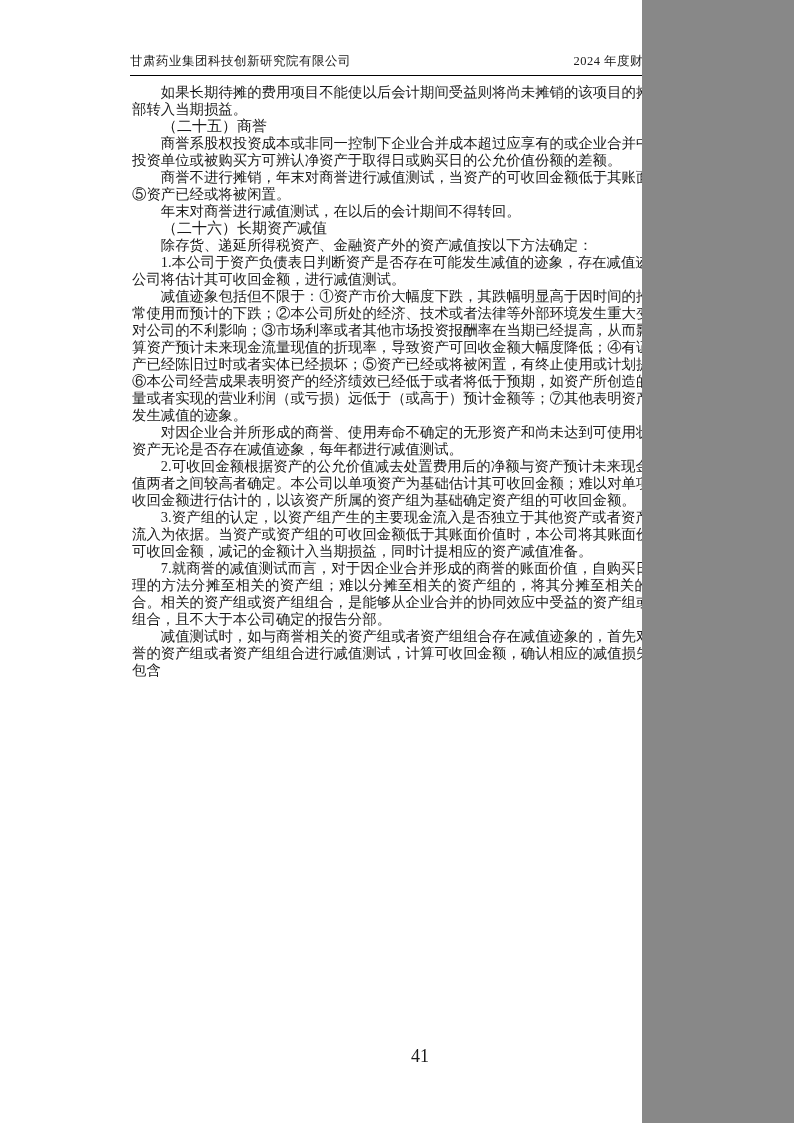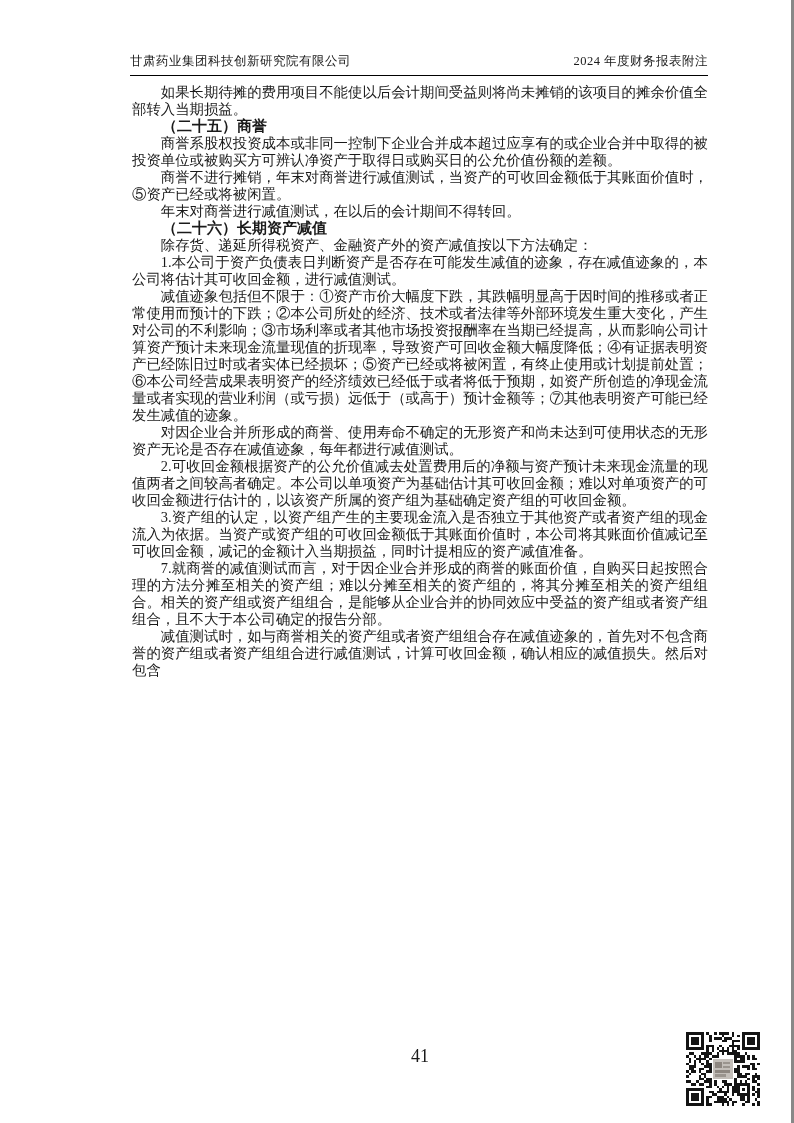--- a/index.html
+++ b/index.html
@@ -1,18 +1,18 @@
 <!DOCTYPE html>
 <html><head>
 <meta charset="utf-8">
 <style>
   html,body{margin:0;padding:0;background:#888;}
   .page{
     position:relative;
-    width:791px;height:1123px;
+    width:642px;height:1123px;
     background:#ffffff;
     overflow:hidden;
     font-family:"Liberation Serif","DejaVu Serif",serif;
     color:#1a1a1a;
   }
   .header{
     position:absolute;
     left:130px;top:46px;width:578px;height:24px;
     display:flex;justify-content:space-between;align-items:flex-end;
     font-size:12.5px;
@@ -29,21 +29,21 @@
     line-height:17px;
     text-align:justify;
     text-justify:inter-ideograph;
   }
   .para{
     text-indent:2em;
     margin:0;padding:0;
   }
   .heading{
     text-indent:2em;
-    font-weight:bold;
+    font-weight:normal;
     font-size:15px;
     margin:0;padding:0;
   }
   .footer{
     position:absolute;
     left:132px;top:1046px;width:576px;
     text-align:center;
     font-size:18px;
   }
   .qr-wrap{

